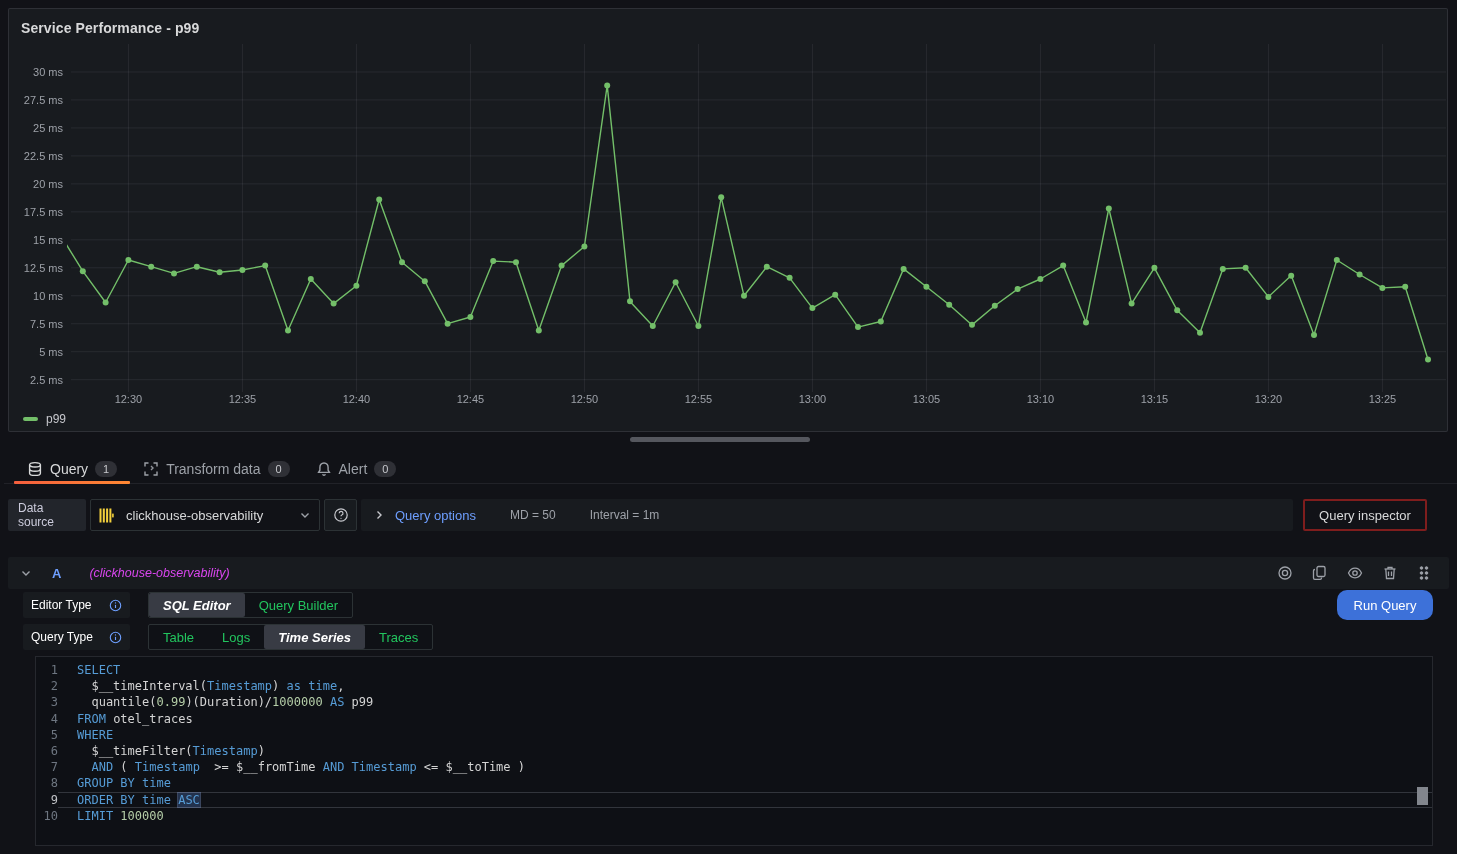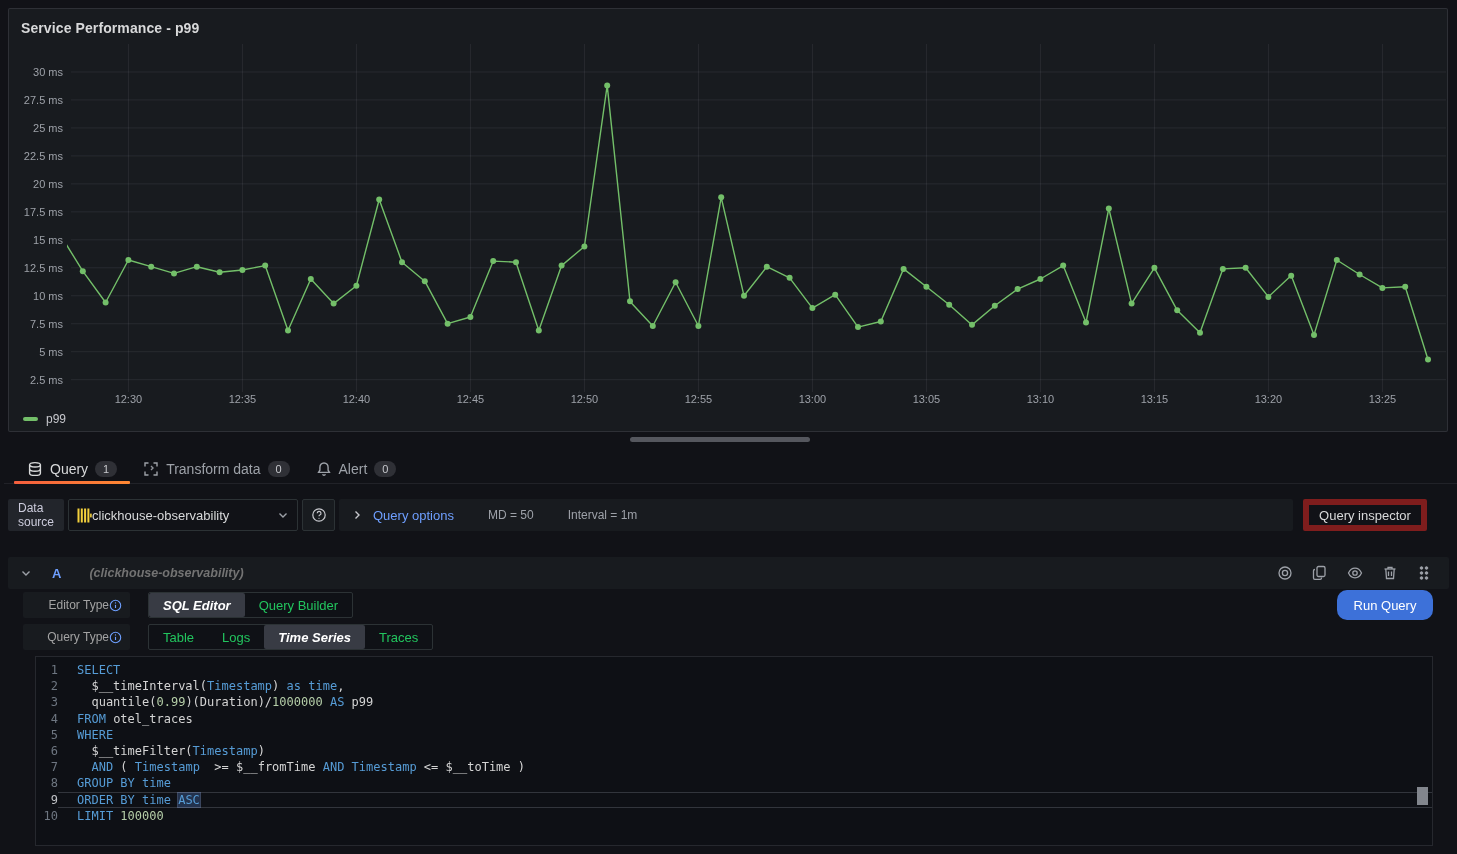--- a/index.html
+++ b/index.html
@@ -33,46 +33,46 @@
   .tab.active svg { stroke:#d8d9da; }
   .badge { min-width:22px; height:16px; padding:0 7px; border-radius:9px;
     background:rgba(204,204,220,.16); color:#c7c8cd; font-size:11px; font-weight:500;
     display:inline-flex; align-items:center; justify-content:center; }
 
   
   .ds-row { position:absolute; left:8px; top:499px; width:1419px; height:32px; display:flex; gap:4px; }
   .inline-label { background:#22252b; border-radius:2px; display:flex; align-items:center;
     padding:0 10px; font-size:12px; font-weight:500; color:#ccccdc; }
   .ds-picker { width:230px; background:#111217; border:1px solid #2c3235; border-radius:2px;
-    display:flex; align-items:center; gap:0; padding:0 8px; cursor:pointer; }
+    display:flex; align-items:center; gap:12px; padding:0 8px; cursor:pointer; }
   .ds-picker .name { flex:1; font-size:13px; color:#d8d9da; white-space:nowrap; overflow:hidden; }
   .icon-btn { width:33px; background:#181b1f; border:1px solid #2c3235; border-radius:2px;
     display:flex; align-items:center; justify-content:center; cursor:pointer; color:#9da1a8; }
   .opt-strip { flex:1; background:#181b1f; border-radius:2px; display:flex; align-items:center;
     gap:10px; padding:0 12px; }
   .opt-strip .qo-link { font-size:13px; color:#6e9fff; cursor:pointer; }
   .opt-strip .meta { font-size:12px; color:#9da1a8; margin-left:24px; }
-  .btn-secondary { margin-left:6px; width:124px; background:transparent; border:6px solid #7f1d1d;
+  .btn-secondary { margin-left:6px; width:124px; background:transparent; border:2px solid #7f1d1d;
     border-radius:2px; color:#d8d9da; font-size:13px; display:flex; align-items:center;
     justify-content:center; cursor:pointer; }
 
   
   .qrow-header { position:absolute; left:8px; top:557px; width:1441px; height:32px;
     background:#181b1f; border-radius:2px; display:flex; align-items:center; padding:0 16px 0 12px; }
   .qrow-header .refid { color:#6e9fff; font-size:13px; font-weight:700; margin-left:20px; }
-  .qrow-header .dshint { color:#737373; font-size:12.5px; font-style:italic; margin-left:28px;font-weight:bold; }
+  .qrow-header .dshint { color:#d946ef; font-size:12.5px; font-style:italic; margin-left:28px; }
   .qrow-icons { margin-left:auto; display:flex; align-items:center; gap:19px; color:#9da1a8; }
   .qrow-icons .qicon { width:16px; height:16px; display:inline-flex; cursor:pointer; }
   .qrow-icons svg { stroke:#9da1a8; }
   .chev { color:#9da1a8; display:inline-flex; cursor:pointer; }
 
   .form-row { position:absolute; left:23px; height:26px; display:flex; gap:18px; }
   .row-editor-type { top:592px; } .row-query-type { top:624px; }
   .form-label { width:107px; background:#181b1f; border-radius:2px; display:flex; align-items:center;
-    justify-content:flex-end; padding:0 8px 0 8px; font-size:12px; font-weight:500; color:#a3a3a3; }
+    justify-content:space-between; padding:0 8px 0 8px; font-size:12px; font-weight:500; color:#ffffff; }
   .radio-group { display:flex; background:#0f1116; border:1px solid #2c3235; border-radius:2px;
     height:26px; overflow:hidden; }
   .radio-opt { display:flex; align-items:center; padding:0 14px; font-size:13px; color:#22c55e;
     cursor:pointer; border-radius:2px; }
   .radio-opt.active { background:#383b44; color:#ffffff; font-weight:600;font-style:italic; }
 
   .btn-primary { position:absolute; left:1337px; top:590px; width:96px; height:30px;
     background:#3d71d9; border:none; border-radius:10px; color:#fff; font-size:13px; font-weight:500;
     display:flex; align-items:center; justify-content:center; cursor:pointer;
     font-family:"Liberation Sans","DejaVu Sans",sans-serif; }
@@ -260,21 +260,21 @@
           <path d="M8 2 c-2.7 0 -4.1 1.9 -4.1 4.4 v2.8 l-1.3 2.2 h10.8 l-1.3 -2.2 v-2.8 c0 -2.5 -1.4 -4.4 -4.1 -4.4 z"></path>
           <path d="M6.6 13.3 a1.5 1.5 0 0 0 2.8 0"></path>
         </svg>
       </span>
       <span>Alert</span>
       <span class="badge">0</span>
     </div>
   </nav>
 
   <div class="ds-row">
-    <div class="inline-label" style="width:56px;">Data source</div>
+    <div class="inline-label" style="width:78px;">Data source</div>
     <div class="ds-picker">
       <span style="display:inline-flex;">
         <svg width="15" height="15" viewBox="0 0 15 15">
           <rect x="0.5" y="0.5" width="2" height="14" fill="#f3d03c"></rect>
           <rect x="3.8" y="0.5" width="2" height="14" fill="#f3d03c"></rect>
           <rect x="7.1" y="0.5" width="2" height="14" fill="#f3d03c"></rect>
           <rect x="10.4" y="0.5" width="2" height="14" fill="#f3d03c"></rect>
           <rect x="13.1" y="5.6" width="1.6" height="3.8" fill="#f3d03c"></rect>
         </svg>
       </span>

